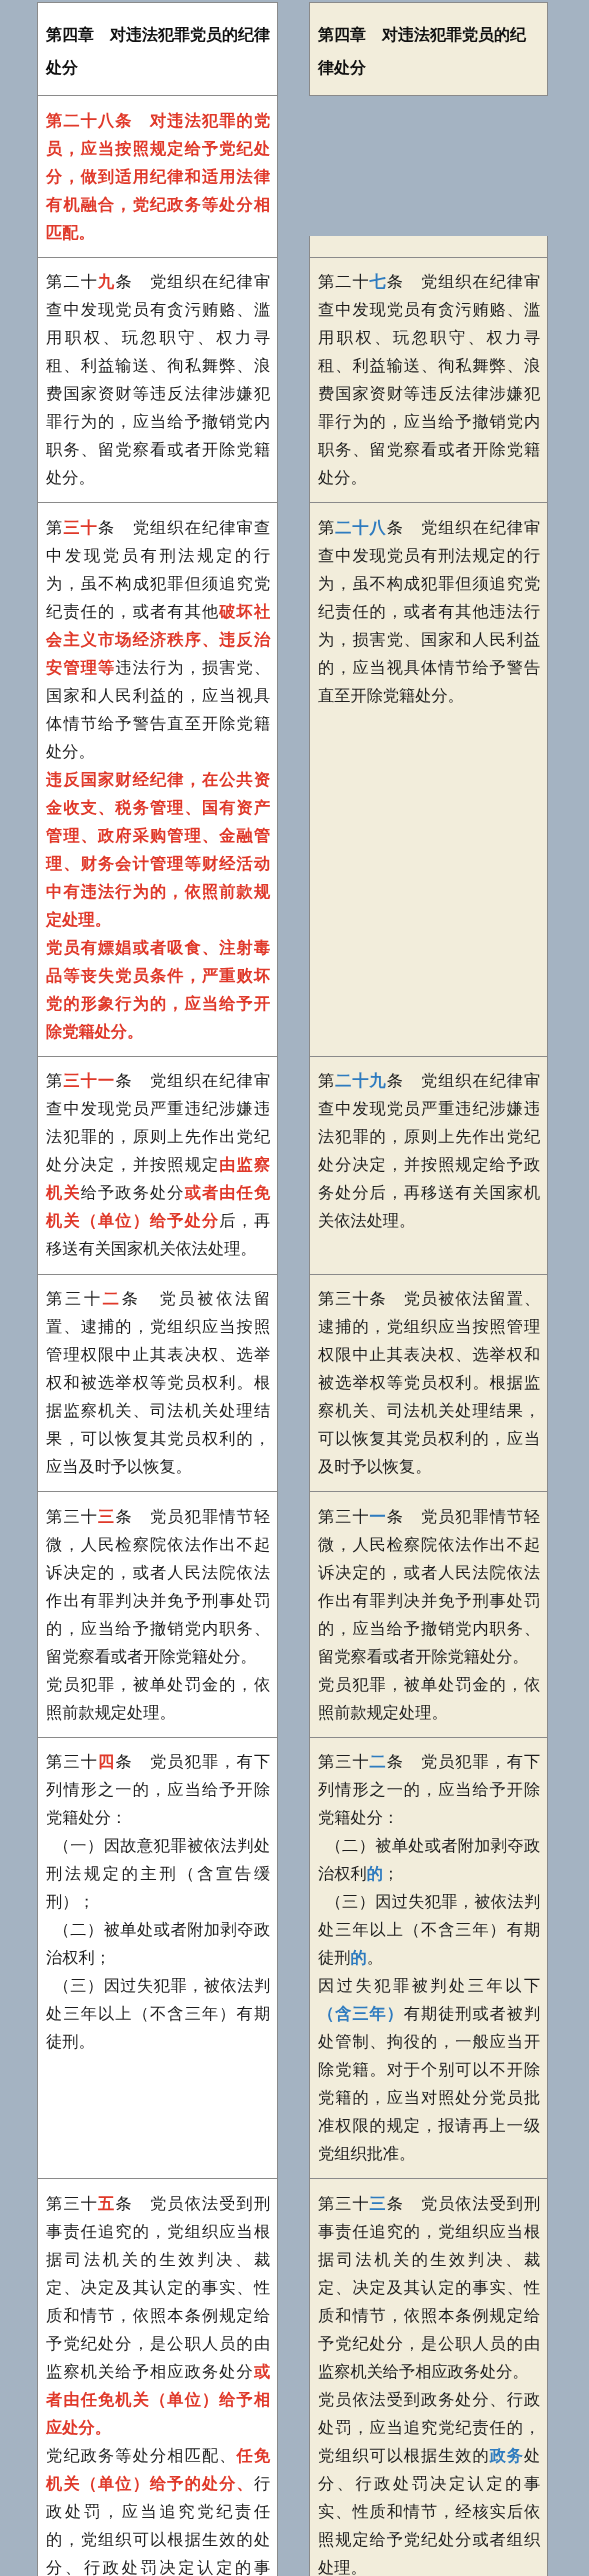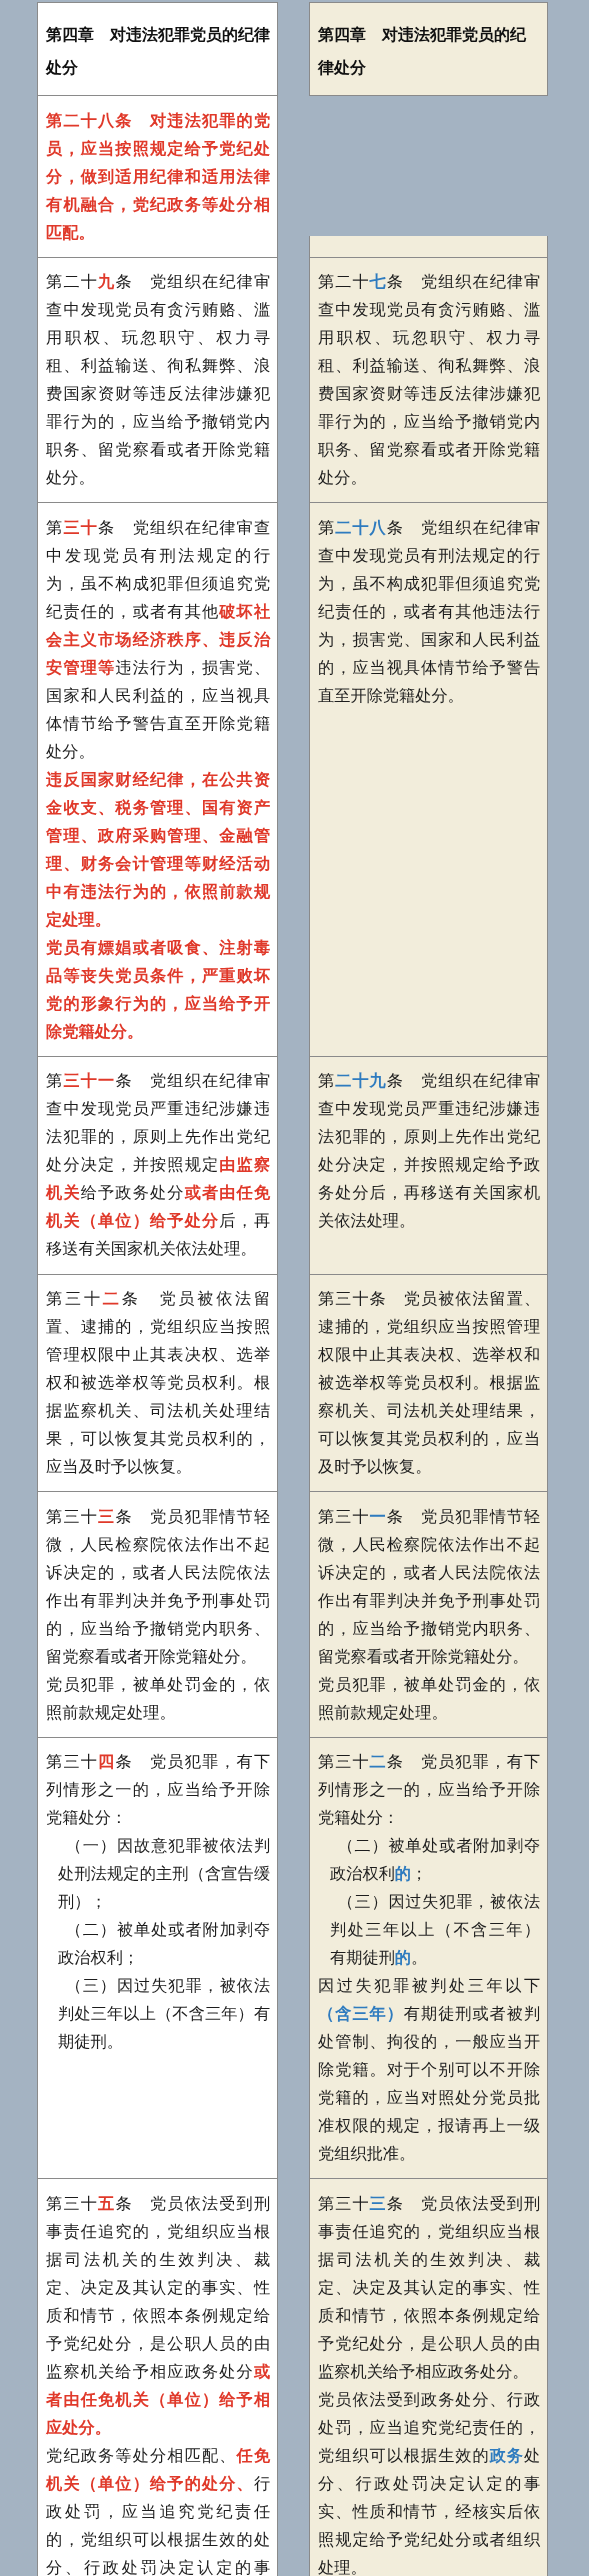--- a/index.html
+++ b/index.html
@@ -53,21 +53,20 @@
     width:239px;
     margin-left:31px;
     background:var(--right-bg);
   }
   .cell p{
     margin:0;
     text-align:justify;
   }
   .cell p.li{
     text-indent:7.5px;
-    margin-left:12px;
   }
   .cell.header{
     padding-top:16.2px;
   }
   .cell.header p{
     font-size:16px;
     line-height:32.5px;
     font-weight:bold;
     text-align:left;
     color:#111;

